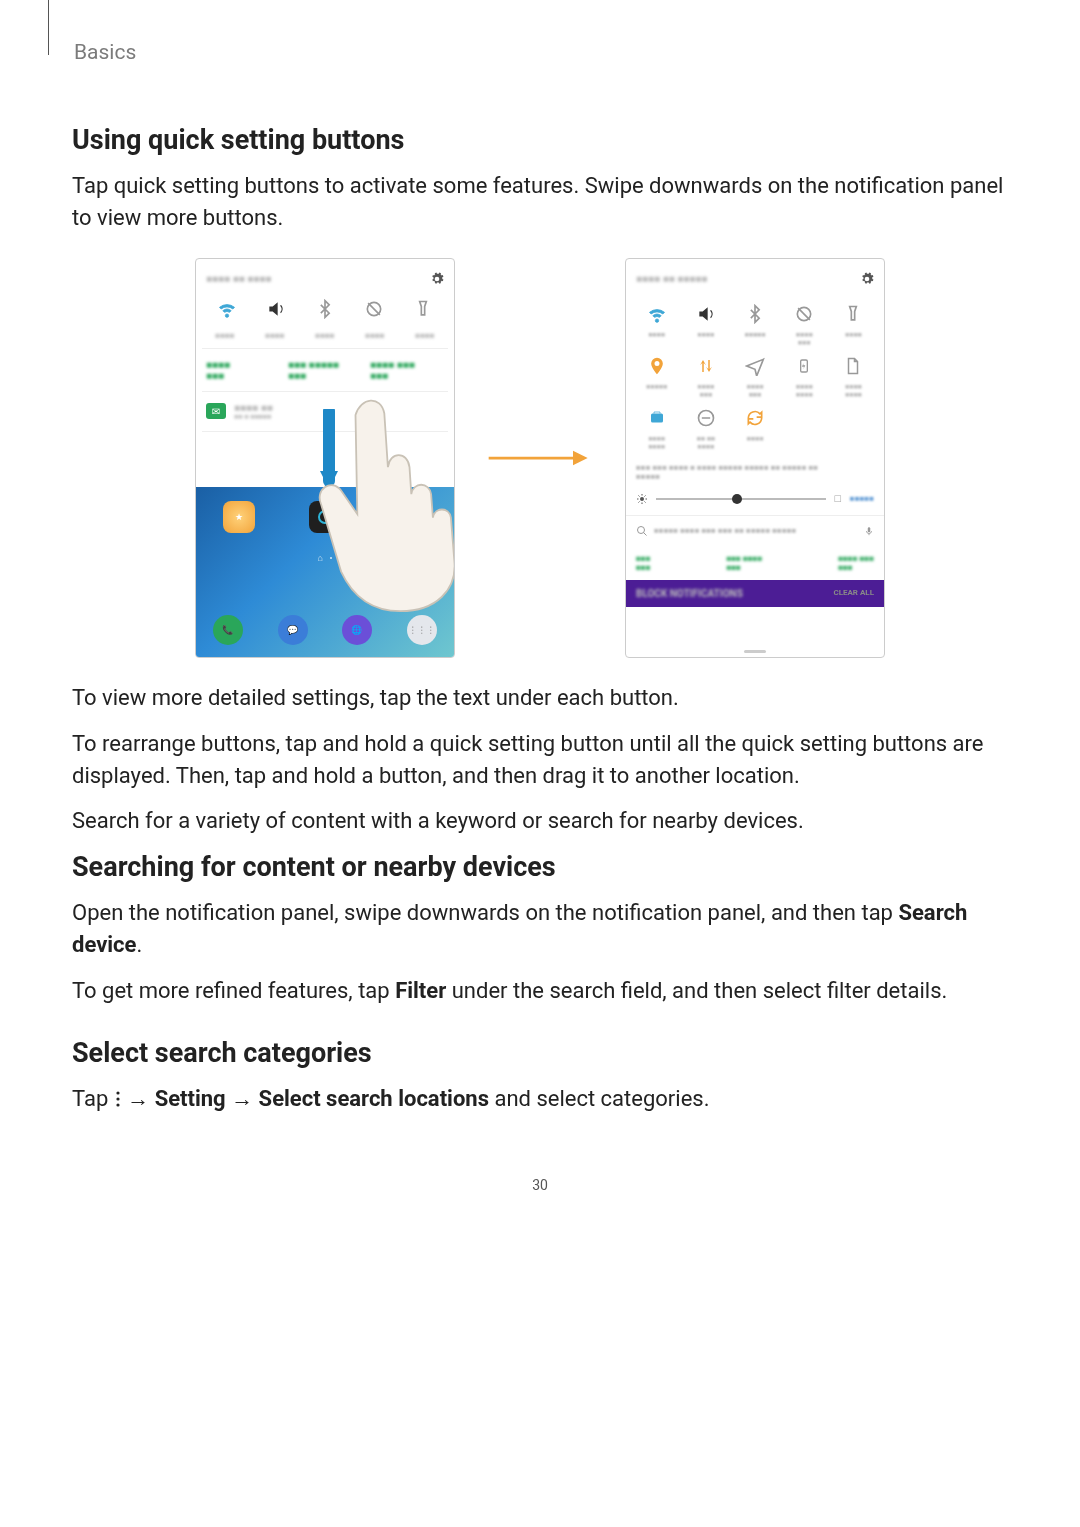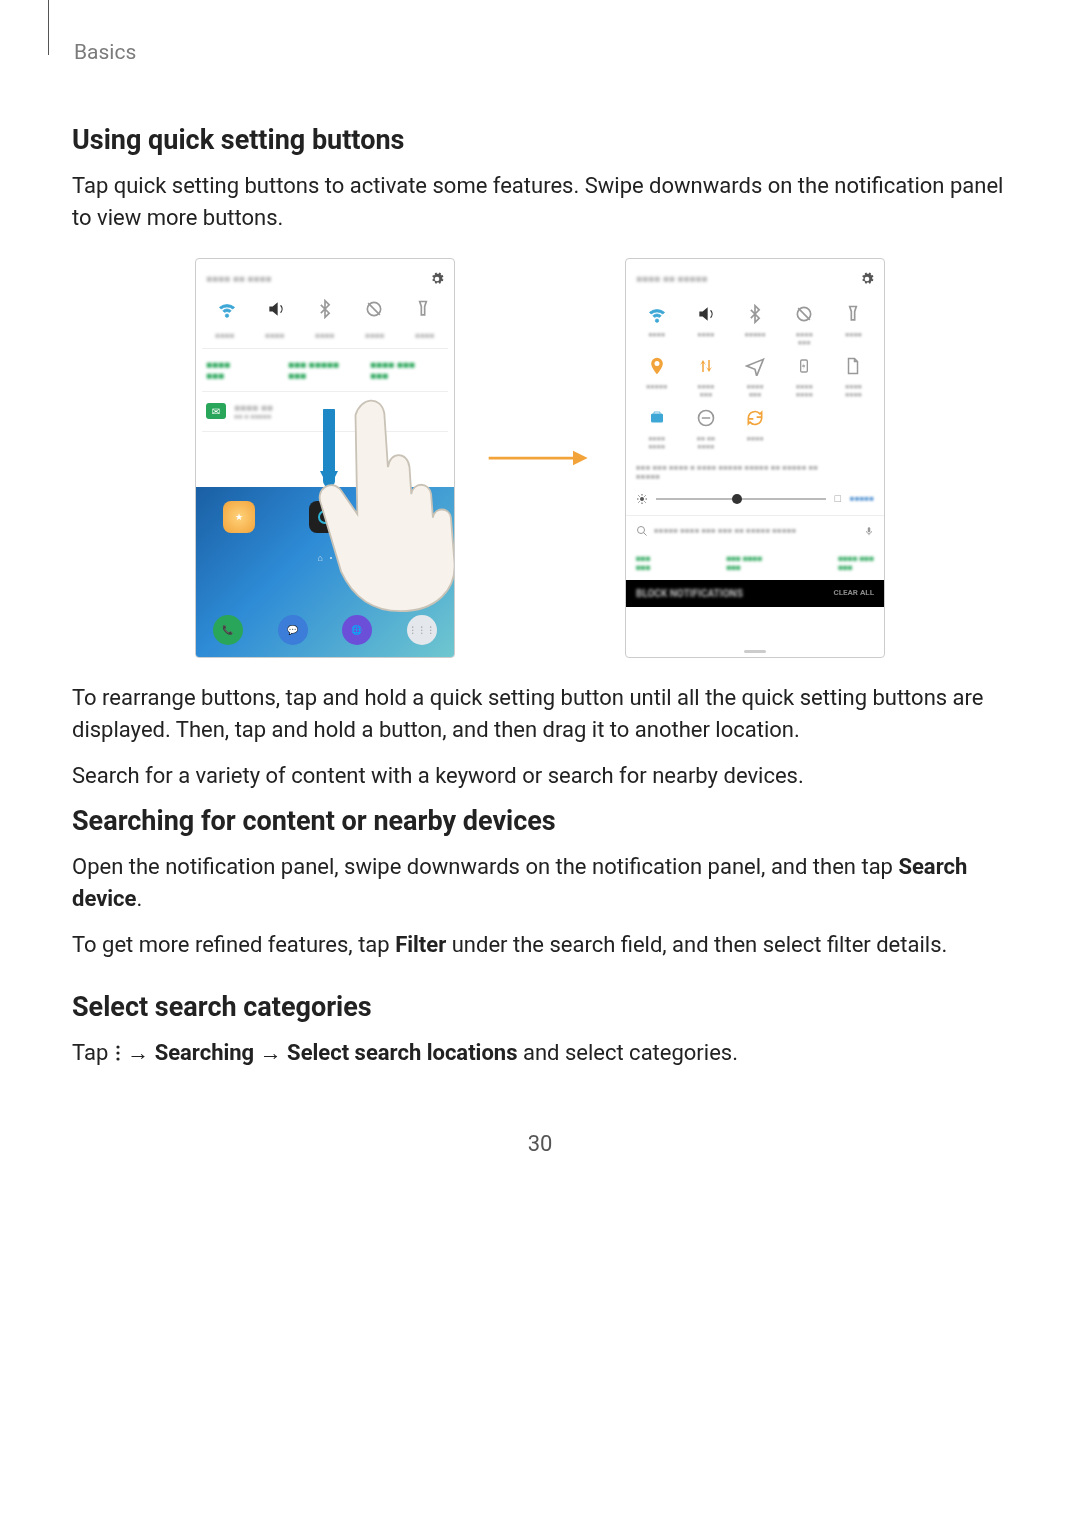--- a/index.html
+++ b/index.html
@@ -96,42 +96,42 @@
   .p2-grid .lbl{filter:blur(1.3px);color:#bbb;font-size:7px;height:18px;}
   .tip{filter:blur(1.2px);color:#bbb;font-size:8px;padding:8px 10px;}
   .slider-row{display:flex;align-items:center;gap:8px;padding:4px 10px 10px 10px;}
   .slider-row .track{flex:1;height:2px;background:#bbb;position:relative;}
   .slider-row .thumb{position:absolute;left:45%;top:-4px;width:10px;height:10px;border-radius:50%;background:#333;}
   .slider-row .out{filter:blur(1px);color:#6aa1d8;font-size:8px;}
   .p2-search{display:flex;align-items:center;gap:6px;padding:8px 10px;border-top:1px solid #eee;}
   .p2-search .stxt{filter:blur(1.2px);color:#bbb;font-size:8px;}
   .p2-bot-row{display:flex;justify-content:space-between;padding:8px 10px;}
   .p2-bot-row .col{filter:blur(1.4px);font-size:8px;}
-  .p2-action{display:flex;justify-content:space-between;padding:8px 10px;background:#000000;font-size:8px;color:#aaa;}
+  .p2-action{display:flex;justify-content:space-between;padding:8px 10px;background:#4c1d95;font-size:8px;color:#aaa;}
   .p2-action .clr{filter:none;font-weight:bold;color:#888;}
   .scroll-handle{position:absolute;left:50%;bottom:4px;width:22px;height:3px;background:#ccc;border-radius:2px;transform:translateX(-50%);}
   
   .hand{position:absolute; left:110px; top:120px; width:180px; pointer-events:none;}
   .swipe-arrow{position:absolute;left:120px;top:150px;}
   .swipe-arrow svg{width:26px;height:90px;}
   
   h2.section {
     color: #3282c3;
     font-size: 34px;
     font-weight: 700;
     margin: 44px 0 12px 0;
   }
   .b { font-weight:700; }
   .mic-ic{display:inline-block;vertical-align:-2px;}
   .mic-ic svg{width:14px;height:18px;}
   .more-ic{display:inline-block;vertical-align:-2px;}
   .more-ic svg{width:8px;height:18px;}
   .arrow-txt{font-size:22px;}
   .pgnum{
-    text-align:center;font-size:22px;color:#555;margin-top:60px;
+    text-align:center;font-size:14px;color:#555;margin-top:60px;
   }
 </style>
 </head>
 <body>
 
 <div class="page">
   <div class="left-rule"></div>
   <div class="running-head">Basics</div>
 
   <h3 class="minor">Using quick setting buttons</h3>
@@ -373,35 +373,36 @@
         <div class="col"><span style="color:#2aa65a;">■■■■ ■■■</span><br><span style="color:#2aa65a;">■■■</span></div>
       </div>
       <div class="p2-action">
         <span class="blur">BLOCK NOTIFICATIONS</span>
         <span class="clr">CLEAR ALL</span>
       </div>
       <div class="scroll-handle"></div>
     </div>
   </div>
 
+  <p class="body">To view more detailed settings, tap the text under each button.</p>
   <p class="body">To rearrange buttons, tap and hold a quick setting button until all the quick setting buttons are displayed. Then, tap and hold a button, and then drag it to another location.</p>
 
   <p class="body">Search for a variety of content with a keyword or search for nearby devices.</p>
 
   <h3 class="minor">Searching for content or nearby devices</h3>
   <p class="body">
     <span>Open the notification panel, swipe downwards on the notification panel, and then tap </span><span class="b">Search device</span><span>.</span>
   </p>
   <p class="body">
     <span>To get more refined features, tap </span><span class="b">Filter</span><span> under the search field, and then select filter details.</span>
   </p>
 
   <h3 class="minor" style="margin-top:30px;">Select search categories</h3>
   <p class="body">
     <span>Tap </span><span class="more-ic"><svg viewBox="0 0 8 18">
           <circle cx="4" cy="3" r="1.6" fill="#222"></circle>
           <circle cx="4" cy="9" r="1.6" fill="#222"></circle>
           <circle cx="4" cy="15" r="1.6" fill="#222"></circle>
-        </svg></span><span class="arrow-txt"> → </span><span class="b">Searching</span><span class="arrow-txt"> → </span><span class="b">Select search locations</span><span> and select categories.</span>
+        </svg></span><span class="arrow-txt"> → </span><span class="b">Setting</span><span class="arrow-txt"> → </span><span class="b">Select search locations</span><span> and select categories.</span>
   </p>
 
   <div class="pgnum">30</div>
 </div>
 
 </body></html>

